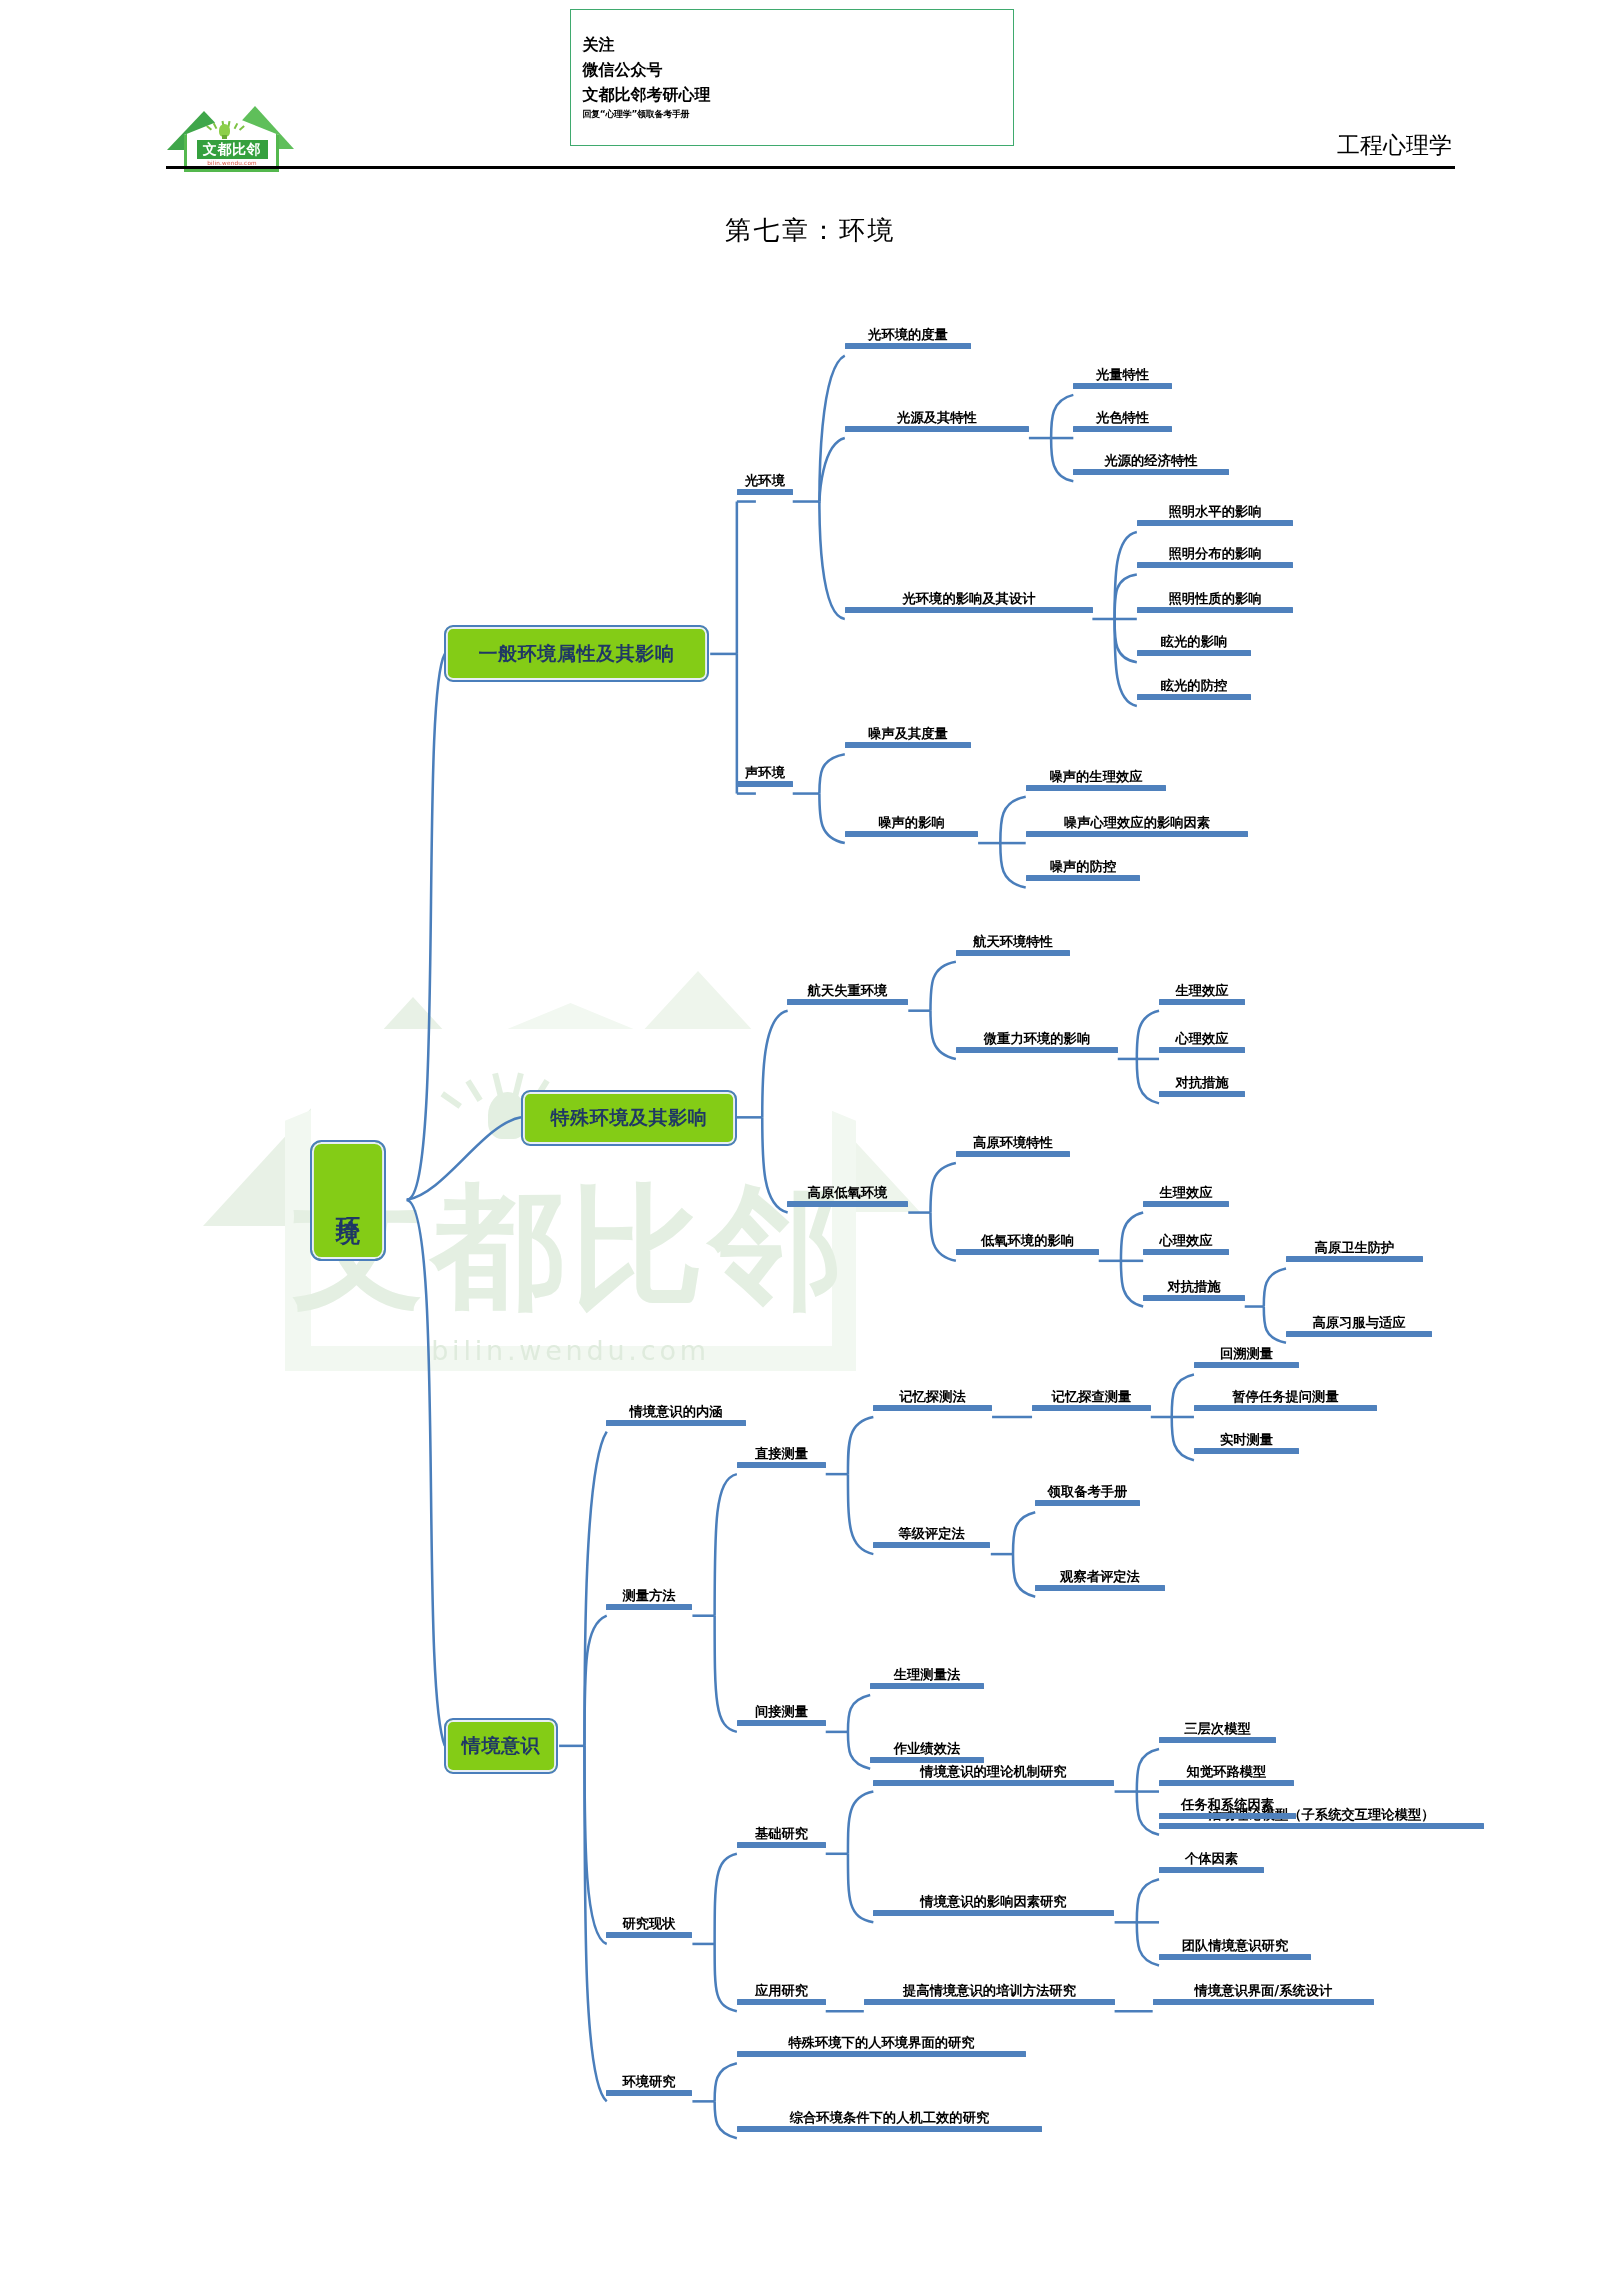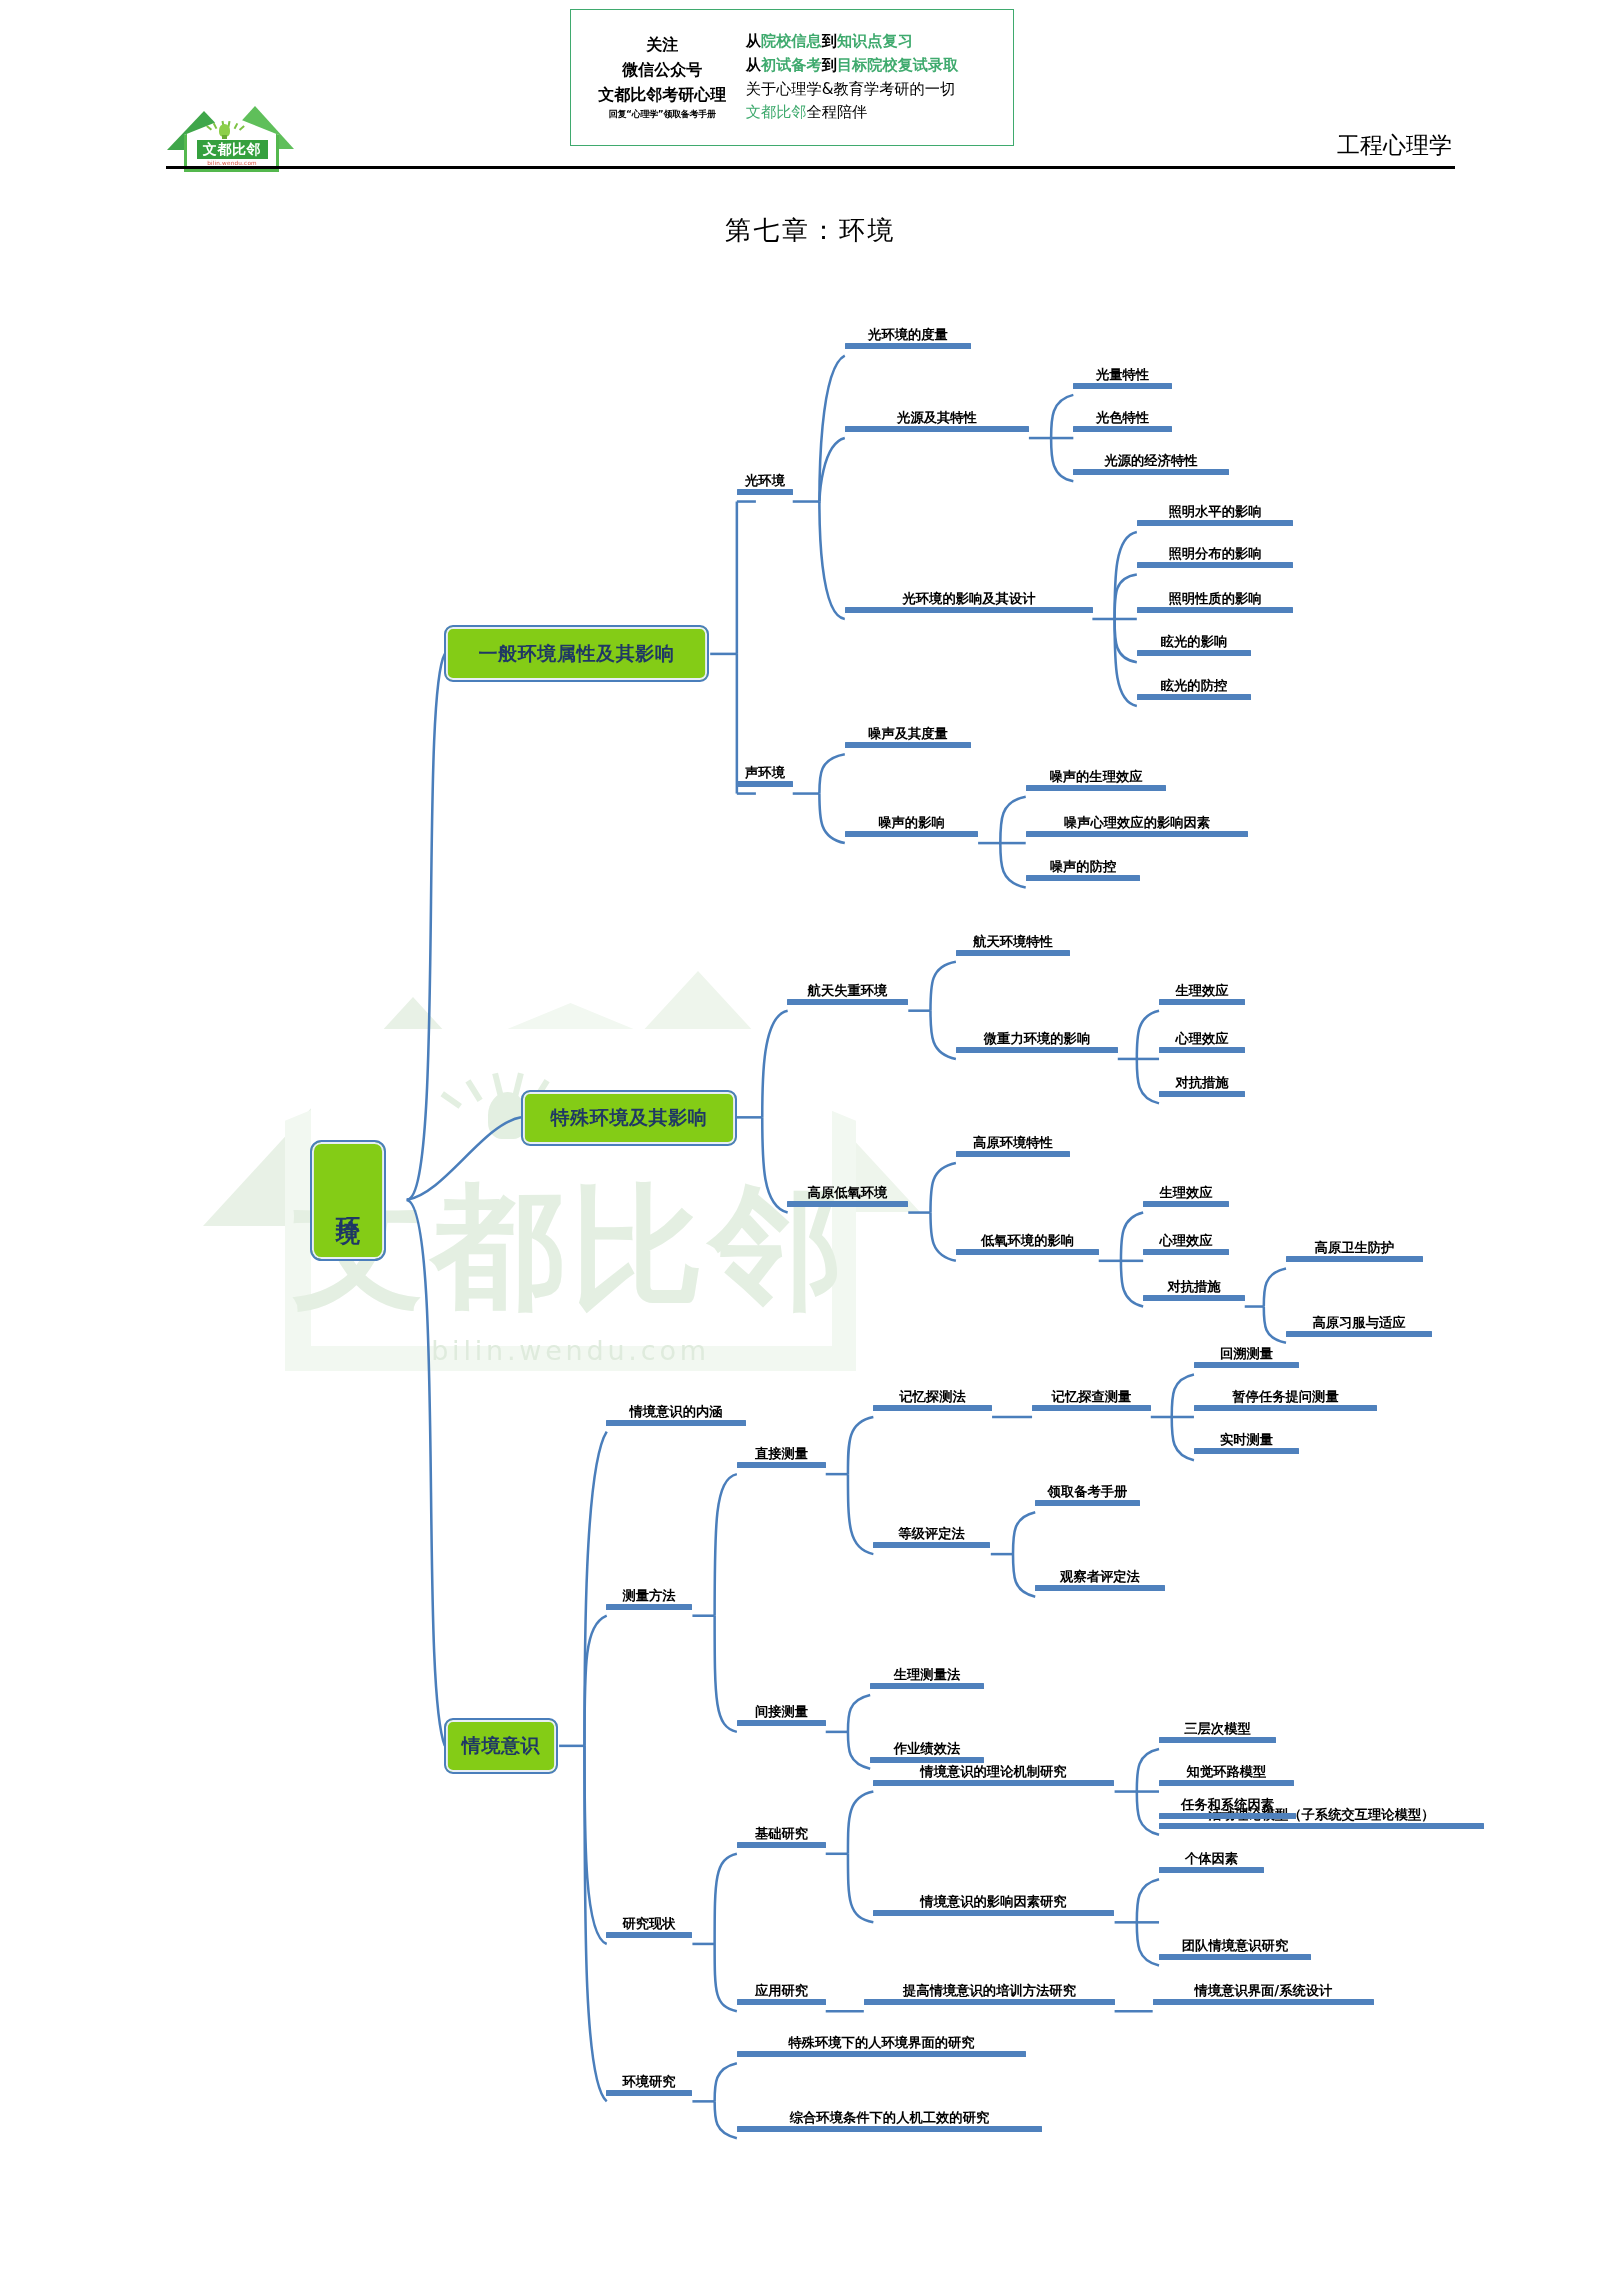--- a/index.html
+++ b/index.html
@@ -37,21 +37,21 @@
      text-align:center; line-height:19px; letter-spacing:0.6px; }
   #logo .url { position:absolute; left:30.5px; top:63px; width:71px; text-align:center;
      font-size:5.7px; color:#d94f3c; letter-spacing:0.2px; }
 
   #promo {
     position:absolute; left:570px; top:9px; width:444px; height:137px;
     border:1.9px solid #3faa6e; background:#ffffff;
     display:flex; align-items:center;
   }
   #promo .left {
-    width:171px; text-align:center; padding-left:11.4px;
+    width:171px; text-align:left; padding-left:11.4px;
   }
   #promo .left div { font-weight:bold; color:#000000; line-height:1.55; }
   #promo .l1 { font-size:16px; }
   #promo .l2 { font-size:16px; }
   #promo .l3 { font-size:16px; }
   #promo .l4 { font-size:9px; color:#d8202a; letter-spacing:-0.3px; }
   #promo .right { flex:1; padding-left:3.8px; }
   #promo .right div { line-height:1.55; font-size:15.2px; font-weight:bold; white-space:nowrap; }
   #promo .r3 { font-weight:normal !important; color:#000; }
   #promo .r4 { font-weight:normal !important; color:#000; }
@@ -165,32 +165,20 @@
     <div class="url">bilin.wendu.com</div>
   </div>
 
   <div id="promo">
     <div class="left">
       <div class="l1">关注</div>
       <div class="l2">微信公众号</div>
       <div class="l3">文都比邻考研心理</div>
       <div class="l4">回复“心理学”领取备考手册</div>
     </div>
-    <div class="right">
-      <div class="r1">
-        <span class="bk">从</span><span class="gr">院校信息</span><span class="bk">到</span><span class="gr">知识点复习</span>
-      </div>
-      <div class="r2">
-        <span class="bk">从</span><span class="gr">初试备考</span><span class="bk">到</span><span class="gr">目标院校复试录取</span>
-      </div>
-      <div class="r3">关于心理学&amp;教育学考研的一切</div>
-      <div class="r4">
-        <span class="gr">文都比邻</span><span class="bk">全程陪伴</span>
-      </div>
-    </div>
   </div>
 
   <div id="courseTitle">工程心理学</div>
   <div id="headerRule"></div>
 </div>
 
 <div id="pageTitle">第七章：环境</div>
 
 <div id="watermark">
   <div class="wm-roofL"></div>

